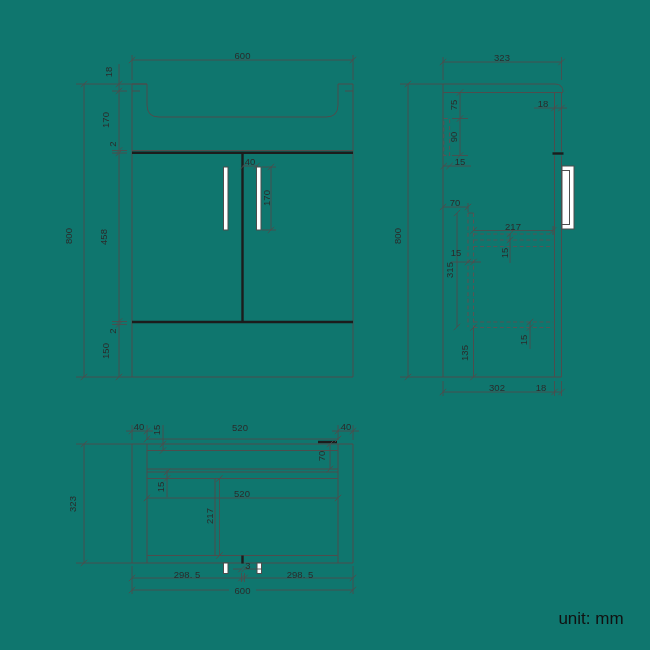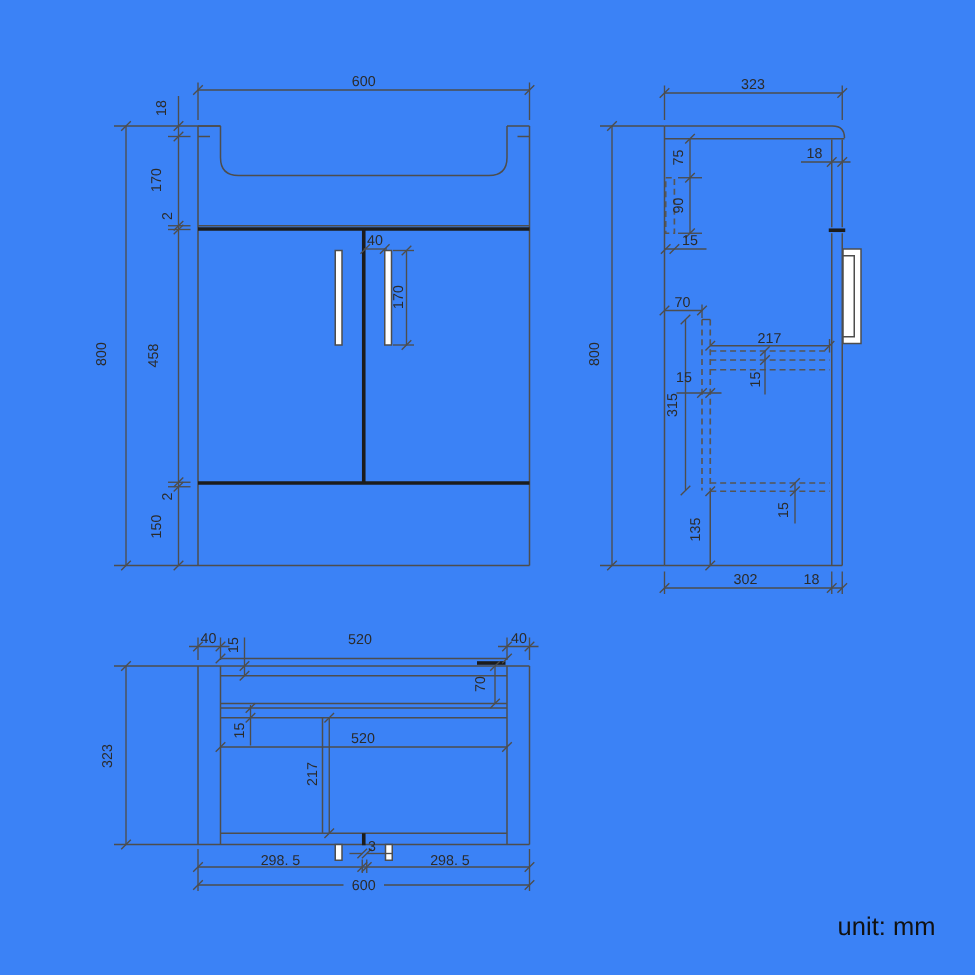--- a/index.html
+++ b/index.html
@@ -1,16 +1,16 @@
 <!DOCTYPE html>
 <html><head>
 <meta charset="utf-8">
 <style>
   html,body{margin:0;padding:0;background:#ffffff;}
-  .page{position:relative;width:650px;height:650px;background:#3b82f6;overflow:hidden;}
+  .page{position:relative;width:650px;height:650px;background:#0f766e;overflow:hidden;}
   svg{display:block;}
   .ln{stroke:#4d4d4d;stroke-width:1;fill:none;}
   .thk{stroke:#1c1c1c;stroke-width:2.4;fill:none;}
   .dsh{stroke:#555555;stroke-width:1.1;fill:none;stroke-dasharray:4 2.6;}
   .dim{stroke:#4d4d4d;stroke-width:0.9;fill:none;}
   .box{fill:#ffffff;stroke:#4d4d4d;stroke-width:1;}
   text{font-family:"Liberation Sans", sans-serif;font-size:9.5px;fill:#2b2b2b;
        text-anchor:middle;dominant-baseline:central;}
   .unit{font-size:17px;fill:#111111;}
 </style>

